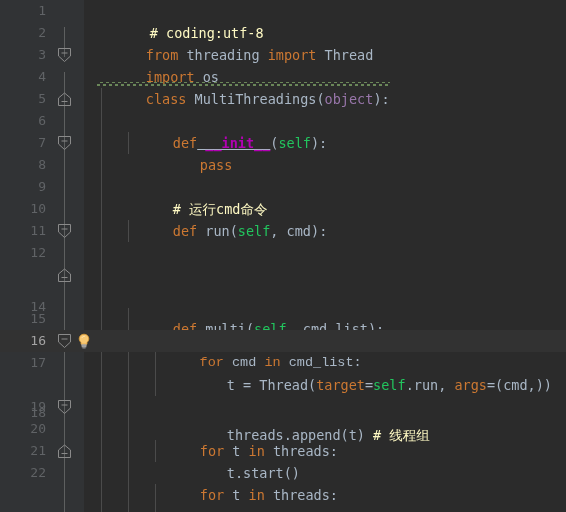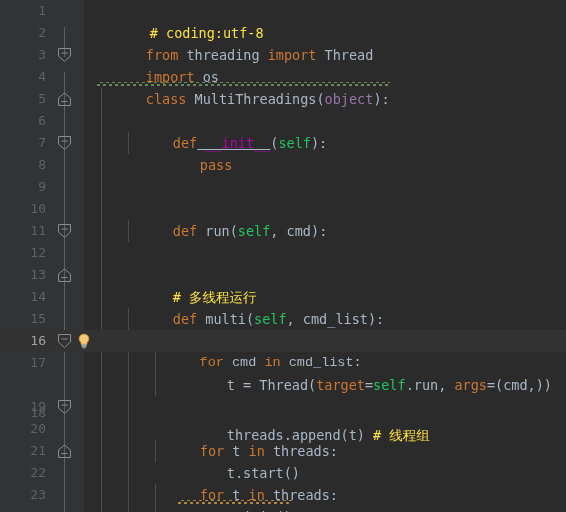--- a/index.html
+++ b/index.html
@@ -37,21 +37,21 @@
     font-family:"DejaVu Sans Mono","Liberation Mono",monospace;
   }
   .code{
     position:absolute;left:101px;top:0;height:22px;
     font-size:13.5px;line-height:22px;white-space:pre;
     color:#a9b7c6;
     font-family:"DejaVu Sans Mono","Liberation Mono",monospace;
   }
   
   .kw{color:#cc7832;}
-  .cm{color:#fde047;}
+  .cm{color:#fef9c3;}
   .fn{color:#a9b7c6;}
   .cls{color:#a9b7c6;}
   .self{color:#22c55e;}
   .bi{color:#8888c6;}
   .mag{color:#b200b2;}
   .pm{color:#9876aa;}
   .kwarg{color:#cc7832;}
   .plain{color:#a9b7c6;}
   
   .sq-green{
@@ -65,21 +65,21 @@
     padding-bottom:4px;
   }
   .sq-small{
     background-image:
       radial-gradient(circle at 1.5px 3px, #bc8c4a 1.1px, transparent 1.2px),
       radial-gradient(circle at 4.5px 0px, #bc8c4a 1.1px, transparent 1.2px);
     background-size:6px 4px;
     background-repeat:repeat-x;
     background-position:0 16px;
   }
-  .ul{text-decoration:underline;text-decoration-color:#a9b7c6;}
+  .ul{text-decoration:underline;text-decoration-color:#a9b7c6;font-weight:bold;}
   
   .spine{
     position:absolute;left:64px;width:1px;background:#5e6060;
   }
   
   .fold{
     position:absolute;left:57px;width:15px;height:16px;
   }
   .fold svg{display:block;}
   
@@ -188,20 +188,23 @@
       <span class="kw">pass</span>
     </span>
   </div>
 
   <div class="row" style="top:154px;">
     <span class="ln">8</span>
   </div>
 
   <div class="row" style="top:176px;">
     <span class="ln">9</span>
+    <span class="code" style="left:124px;">
+      <span class="cm"># 运行cmd命令</span>
+    </span>
   </div>
 
   <div class="row" style="top:198px;">
     <span class="ln">10</span>
     <span class="fold" style="top:201px;">
       <svg width="15" height="16" viewBox="0 0 15 16">
         <path d="M1.5 1.5 H13.5 V9 L7.5 14.5 L1.5 9 Z" fill="none" stroke="#8a8a8a" stroke-width="1"></path>
         <line x1="4.5" y1="6" x2="10.5" y2="6" stroke="#8a8a8a" stroke-width="1"></line>
       </svg>
     </span>
@@ -217,28 +220,22 @@
         <path d="M1.5 13.5 H13.5 V6 L7.5 1 L1.5 6 Z" fill="none" stroke="#8a8a8a" stroke-width="1"></path>
         <line x1="4.5" y1="9.5" x2="10.5" y2="9.5" stroke="#8a8a8a" stroke-width="1"></line>
       </svg>
     </span>
   </div>
 
   <div class="row" style="top:242px;">
     <span class="ln">12</span>
   </div>
 
-  <div class="row" style="top:264px;">
-    <span class="ln">13</span>
-    <span class="code" style="left:124px;">
-      <span class="cm"># 多线程运行</span>
-    </span>
-  </div>
-
-  <div class="row" style="top:286px;">
+
+  <div class="row" style="top:296px;">
     <span class="ln">14</span>
 
     <span class="code" style="left:124px;">
       <span class="kw">def</span><span class="plain"> </span><span class="fn">multi</span><span class="plain">(</span><span class="self">self</span><span class="plain">, cmd_list</span><span class="plain">):</span>
     </span>
   </div>
 
   <div class="row" style="top:308px;">
     <span class="ln">15</span>
     <span class="code" style="left:151px;">
@@ -301,21 +298,14 @@
     </span>
   </div>
 
   <div class="row" style="top:462px;">
     <span class="ln">22</span>
     <span class="code" style="left:151px;">
       <span class="kw">for</span><span class="plain"> t </span><span class="kw">in</span><span class="plain"> threads:</span>
     </span>
   </div>
 
-  <div class="row" style="top:484px;">
-    <span class="ln">23</span>
-
-    <span class="code sq-small" style="left:178px;">
-      <span class="plain">t.join()</span>
-    </span>
-  </div>
 
 </div>
 
 </body></html>

